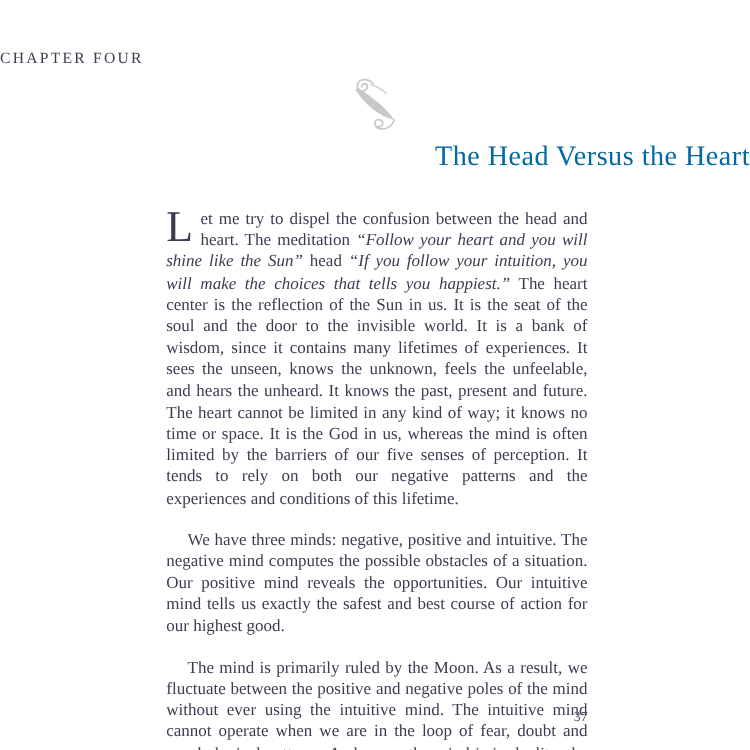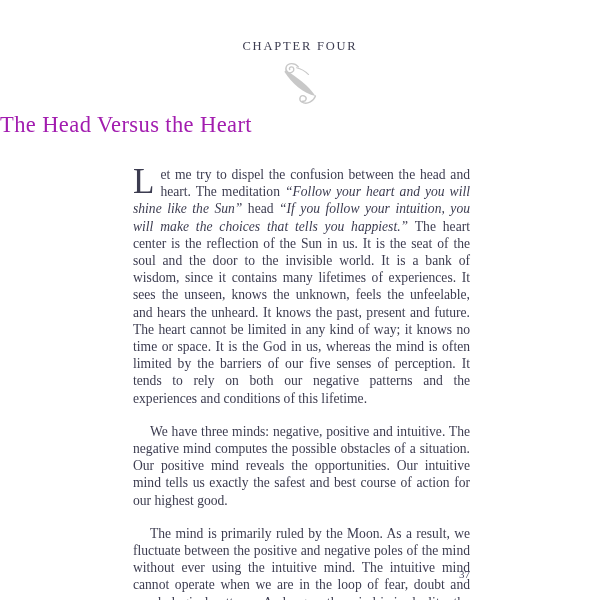--- a/index.html
+++ b/index.html
@@ -14,21 +14,21 @@
     background: #ffffff;
     font-family: "Liberation Serif", serif;
     color: #3c3c50;
     overflow: hidden;
   }
   .chapter {
     position: absolute;
     top: 39px;
     left: 0;
     width: 100%;
-    text-align: center;
+    text-align: left;
     font-size: 12.5px;
     letter-spacing: 1.8px;
     font-weight: 400;
     color: #3c3c50;
   }
   .ornament {
     position: absolute;
     top: 60px;
     left: 0;
     width: 100%;
@@ -37,25 +37,25 @@
   .ornament svg {
     width: 56px;
     height: 48px;
   }
   .title {
     position: absolute;
     top: 112px;
     left: 0;
     width: 100%;
     margin: 0;
-    text-align: left;
+    text-align: right;
     font-size: 22.5px;
     font-weight: 400;
     letter-spacing: 0.4px;
-    color: #a21caf;
+    color: #0369a1;
   }
   .body-text {
     position: absolute;
     top: 166px;
     left: 133px;
     width: 337px;
     font-size: 13.6px;
     line-height: 17.2px;
     text-align: justify;
     color: #3c3c50;

